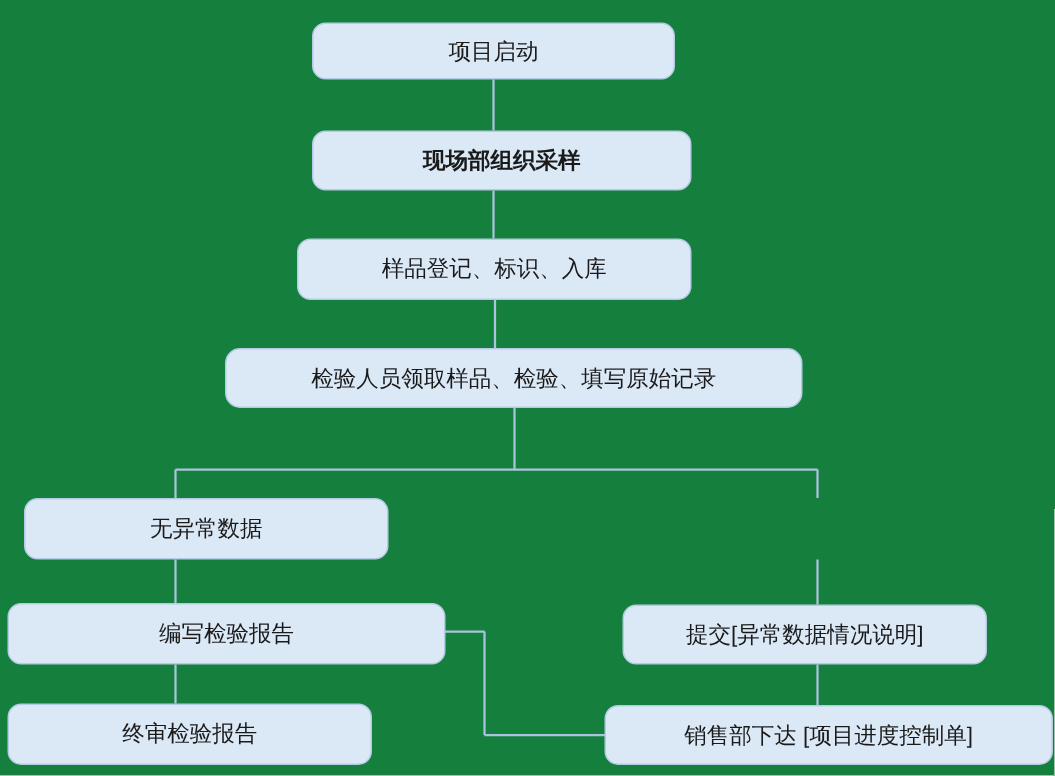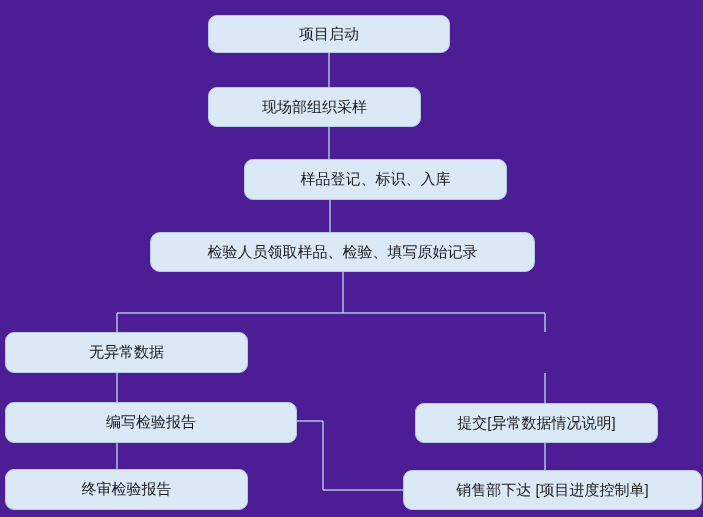--- a/index.html
+++ b/index.html
@@ -9,21 +9,21 @@
   }
   body {
     width: 703px;
     height: 517px;
     font-family: "Liberation Sans", sans-serif;
   }
   .canvas {
     position: relative;
     width: 703px;
     height: 517px;
-    background: #4c1d95;
+    background: #15803d;
     overflow: hidden;
   }
   .connector-layer {
     position: absolute;
     left: 0;
     top: 0;
     width: 703px;
     height: 517px;
   }
   .node {
@@ -56,21 +56,21 @@
       <line x1="117" y1="373" x2="117" y2="402" stroke="#abc3de" stroke-width="1.5"></line>
       <line x1="117" y1="443" x2="117" y2="469" stroke="#abc3de" stroke-width="1.5"></line>
       <line x1="545" y1="373" x2="545" y2="403" stroke="#abc3de" stroke-width="1.5"></line>
       <line x1="545" y1="443" x2="545" y2="470" stroke="#abc3de" stroke-width="1.5"></line>
       <line x1="415" y1="490" x2="323" y2="490" stroke="#abc3de" stroke-width="1.5"></line>
       <line x1="323" y1="490" x2="323" y2="421" stroke="#abc3de" stroke-width="1.5"></line>
       <line x1="323" y1="421" x2="258" y2="421" stroke="#abc3de" stroke-width="1.5"></line>
       <polyline points="267,414 257,421 267,428" fill="none" stroke="#abc3de" stroke-width="2"></polyline>
     </svg>
 <div class="node" style="left: 208px; top: 15px; width: 242px; height: 38px;">项目启动</div>
-    <div class="node" style="left: 208px; top: 87px; width: 213px; height: 40px;">现场部组织采样</div>
-    <div class="node" style="left: 198px; top: 159px; width: 263px; height: 41px; margin-left: 46px;">样品登记、标识、入库</div>
+    <div class="node" style="left: 208px; top: 87px; width: 253px; height: 40px; font-weight: bold;">现场部组织采样</div>
+    <div class="node" style="left: 198px; top: 159px; width: 263px; height: 41px;">样品登记、标识、入库</div>
     <div class="node" style="left: 150px; top: 232px; width: 385px; height: 40px; border-radius: 10px;">检验人员领取样品、检验、填写原始记录</div>
-    <div class="node" style="left: 5px; top: 332px; width: 243px; height: 41px; text-align: right;">无异常数据</div>
+    <div class="node" style="left: 16px; top: 332px; width: 243px; height: 41px; text-align: right;">无异常数据</div>
     <div class="node" style="left: 5px; top: 402px; width: 292px; height: 41px;">编写检验报告</div>
     <div class="node" style="left: 415px; top: 403px; width: 243px; height: 40px;">提交[异常数据情况说明]</div>
     <div class="node" style="left: 5px; top: 469px; width: 243px; height: 41px;">终审检验报告</div>
     <div class="node" style="left: 403px; top: 470px; width: 299px; height: 40px;">销售部下达 [项目进度控制单]</div>
   </div>
 
 </body></html>

